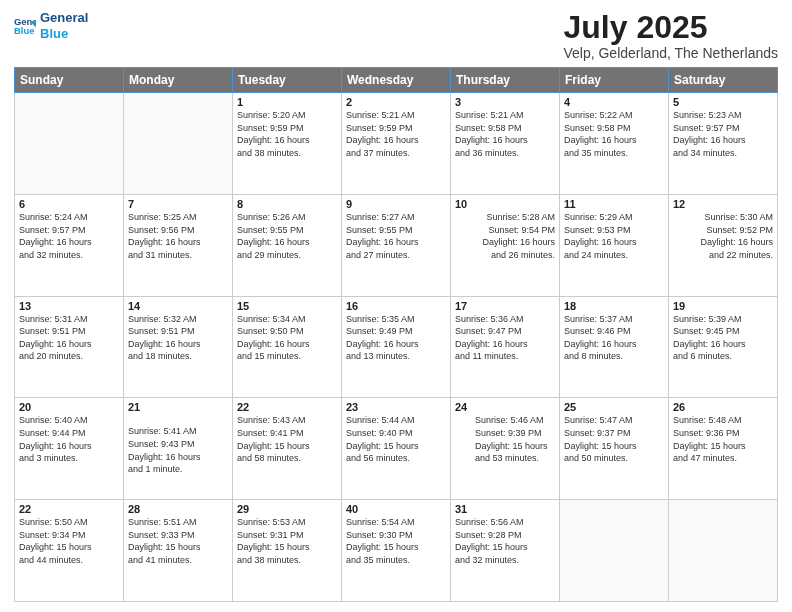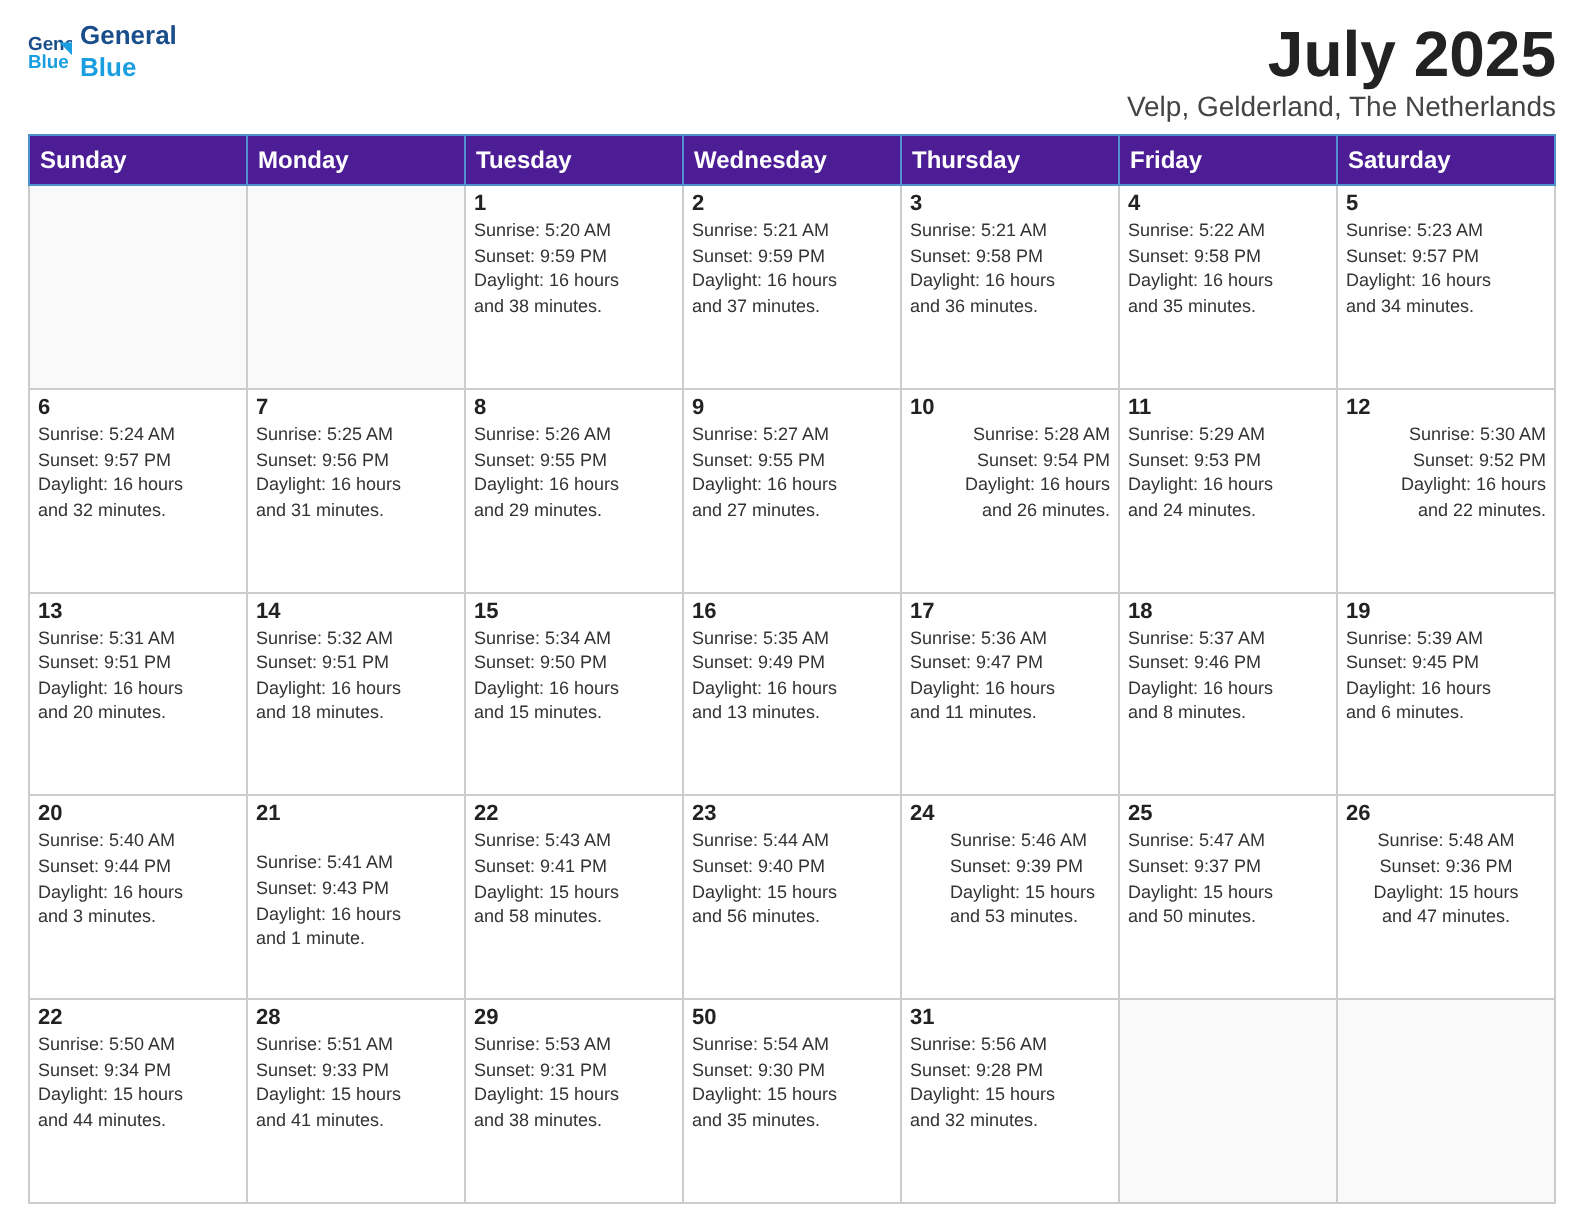--- a/index.html
+++ b/index.html
@@ -26,41 +26,40 @@
     .logo {
       display: flex;
       align-items: center;
       gap: 2px;
     }
     .logo-icon {
       width: 22px;
       height: 22px;
     }
     .title-block {
-      text-align: right;
     }
     .main-title {
       font-size: 32px;
       font-weight: bold;
       color: #222;
       line-height: 1.1;
     }
     .subtitle {
       font-size: 14px;
       color: #444;
     }
     .calendar {
       flex: 1;
       border: 1px solid #ccc;
       border-collapse: collapse;
       width: 100%;
       table-layout: fixed;
     }
     .calendar thead tr th {
-      background: #4c1d95;
+      background: #737373;
       color: #fff;
       font-size: 12px;
       font-weight: bold;
       text-align: left;
       padding: 5px 5px;
       border: 1px solid #5090d0;
     }
     .calendar tbody tr td {
       border: 1px solid #ccc;
       vertical-align: top;
@@ -298,21 +297,21 @@
           </td>
           <td>
             <div class="day-num">25</div>
             <div class="day-info" style="white-space: pre-line;">Sunrise: 5:47 AM
 Sunset: 9:37 PM
 Daylight: 15 hours
 and 50 minutes.</div>
           </td>
           <td>
             <div class="day-num">26</div>
-            <div class="day-info" style="white-space: pre-line; text-align: center;">Sunrise: 5:48 AM
+            <div class="day-info" style="white-space: pre-line;">Sunrise: 5:48 AM
 Sunset: 9:36 PM
 Daylight: 15 hours
 and 47 minutes.</div>
           </td>
         </tr>
         <tr>
           <td>
             <div class="day-num">22</div>
             <div class="day-info" style="white-space: pre-line;">Sunrise: 5:50 AM
 Sunset: 9:34 PM
@@ -327,21 +326,21 @@
 and 41 minutes.</div>
           </td>
           <td>
             <div class="day-num">29</div>
             <div class="day-info" style="white-space: pre-line;">Sunrise: 5:53 AM
 Sunset: 9:31 PM
 Daylight: 15 hours
 and 38 minutes.</div>
           </td>
           <td>
-            <div class="day-num">50</div>
+            <div class="day-num">40</div>
             <div class="day-info" style="white-space: pre-line;">Sunrise: 5:54 AM
 Sunset: 9:30 PM
 Daylight: 15 hours
 and 35 minutes.</div>
           </td>
           <td>
             <div class="day-num">31</div>
             <div class="day-info" style="white-space: pre-line;">Sunrise: 5:56 AM
 Sunset: 9:28 PM
 Daylight: 15 hours

